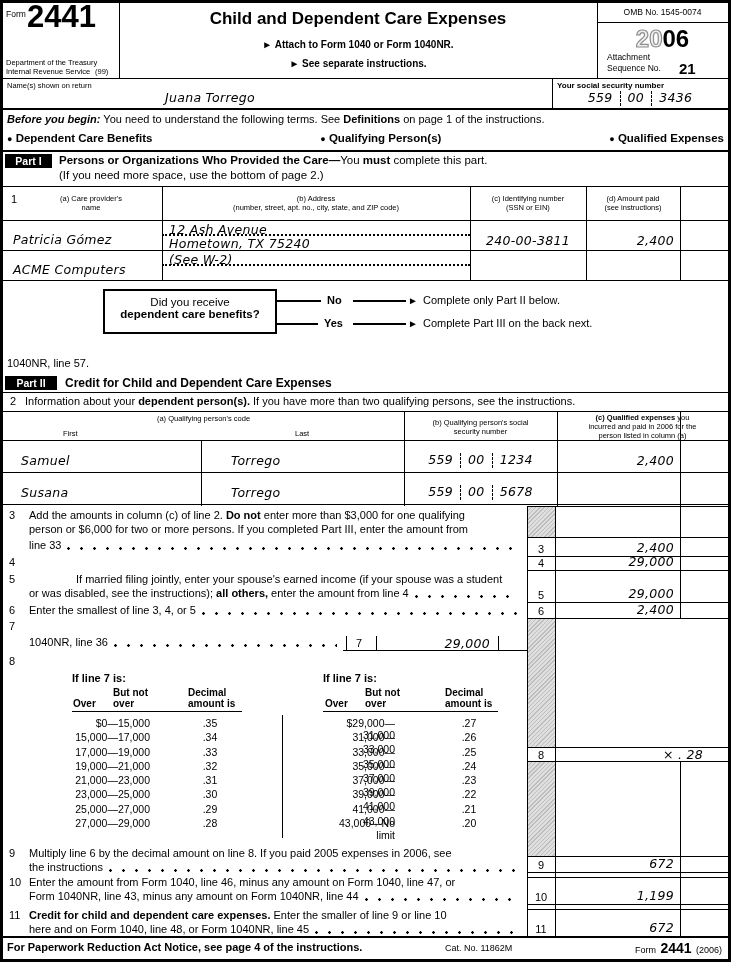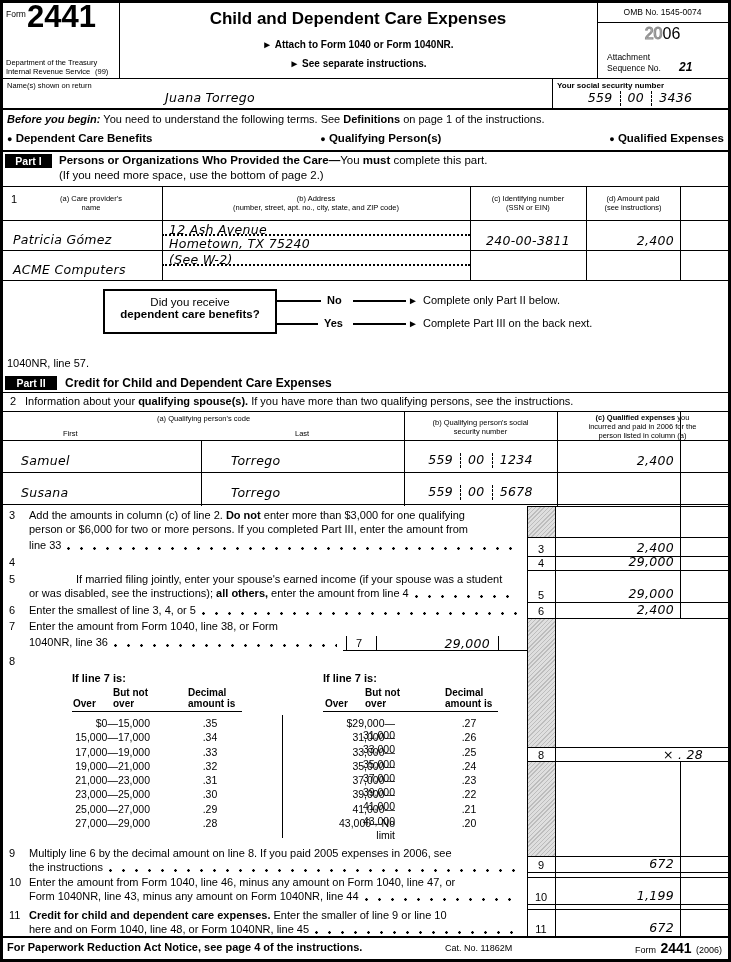--- a/index.html
+++ b/index.html
@@ -56,26 +56,26 @@
       <span>Attach to Form 1040 or Form 1040NR.</span>
     </div>
     <div class="abs ctr b s10" style="left:116px;top:55px;width:478px;">
       <span class="arrowhead">►</span>
       <span>See separate instructions.</span>
     </div>
 
     <div class="vline" style="left:594px;top:0;height:75px;"></div>
     <div class="abs ctr s8" style="left:594px;top:4px;width:131px;">OMB No. 1545-0074</div>
     <div class="hline" style="left:594px;top:19px;width:131px;"></div>
-    <div class="abs ctr" style="left:594px;top:22px;width:131px;font-size:16px;font-weight:normal;">
+    <div class="abs ctr" style="left:594px;top:22px;width:131px;font-size:24px;font-weight:bold;">
       <span class="yr20">20</span><span>06</span>
     </div>
     <span class="abs s8" style="left:604px;top:49px;">Attachment</span>
     <span class="abs s8" style="left:604px;top:60px;">Sequence No.</span>
-    <span class="abs b" style="left:676px;top:57px;font-size:12px;font-style:italic;">21</span>
+    <span class="abs b" style="left:676px;top:57px;font-size:15px;">21</span>
   </div>
   <div class="hline" style="left:0;top:75px;width:725px;"></div>
 
   <span class="abs sm" style="left:4px;top:78px;">Name(s) shown on return</span>
   <span class="abs hand" style="left:162px;top:87px;">Juana Torrego</span>
   <div class="vline" style="left:549px;top:75px;height:30px;"></div>
   <span class="abs b" style="left:554px;top:78px;font-size:8px;">Your social security number</span>
   <div class="abs hand ctr" style="left:552px;top:87px;width:170px;">
     <span>559</span><span class="ssnsep"></span><span>00</span><span class="ssnsep"></span><span>3436</span>
   </div>
@@ -159,21 +159,21 @@
   <span class="abs arrowhead" style="left:405px;top:315px;">►</span>
   <span class="abs s11" style="left:420px;top:314px;">Complete Part III on the back next.</span>
 
   <div class="abs s11" style="left:4px;top:354px;">1040NR, line 57.</div>
 
   <div class="abs tag" style="left:2px;top:373px;width:52px;">Part II</div>
   <div class="abs b" style="left:62px;top:373px;font-size:12px;">Credit for Child and Dependent Care Expenses</div>
   <div class="hline" style="left:0;top:389px;width:725px;"></div>
   <span class="abs s11" style="left:7px;top:392px;">2</span>
   <div class="abs s11" style="left:22px;top:392px;width:700px;">
-    <span>Information about your </span><span class="b">qualifying spouse(s).</span><span> If you have more than two qualifying persons, see the instructions.</span>
+    <span>Information about your </span><span class="b">dependent person(s).</span><span> If you have more than two qualifying persons, see the instructions.</span>
   </div>
 
   <div class="hline" style="left:0;top:408px;width:725px;"></div>
   <div class="abs" style="left:0;top:408px;width:725px;height:30px;border-bottom:1px solid #000;box-sizing:border-box;">
     <div class="abs ctr sm" style="left:0;top:3px;width:401px;">(a) Qualifying person's code</div>
     <span class="abs sm" style="left:60px;top:18px;">First</span>
     <span class="abs sm" style="left:292px;top:18px;">Last</span>
     <div class="abs ctr sm" style="left:401px;top:7px;width:153px;">
       <div>(b) Qualifying person's social</div>
         <div>security number</div>
@@ -227,21 +227,20 @@
     <span><span>or was disabled, see the instructions); </span><span class="b">all others,</span><span> enter the amount from line 4</span></span>
     <span class="dots"></span>
   </div>
 
   <span class="lnum" style="top:601px;">6</span>
   <div class="lrow" style="top:601px;">
     <span>Enter the smallest of line 3, 4, or 5</span><span class="dots"></span>
   </div>
 
   <span class="lnum" style="top:617px;">7</span>
-  <div class="lrow" style="top:617px;">Enter the amount from Form 1040, line 38, or Form</div>
   <div class="lrow" style="top:633px;width:313px;">
     <span>1040NR, line 36</span><span class="dots"></span>
   </div>
 
   <div class="vline" style="left:343px;top:633px;height:14px;"></div>
   <span class="abs s11" style="left:353px;top:634px;">7</span>
   <div class="vline" style="left:373px;top:633px;height:14px;"></div>
   <span class="abs hand" style="left:380px;top:633px;width:107px;text-align:right;">29,000</span>
   <div class="vline" style="left:495px;top:633px;height:14px;"></div>
   <div class="hline" style="left:340px;top:647px;width:184px;"></div>

